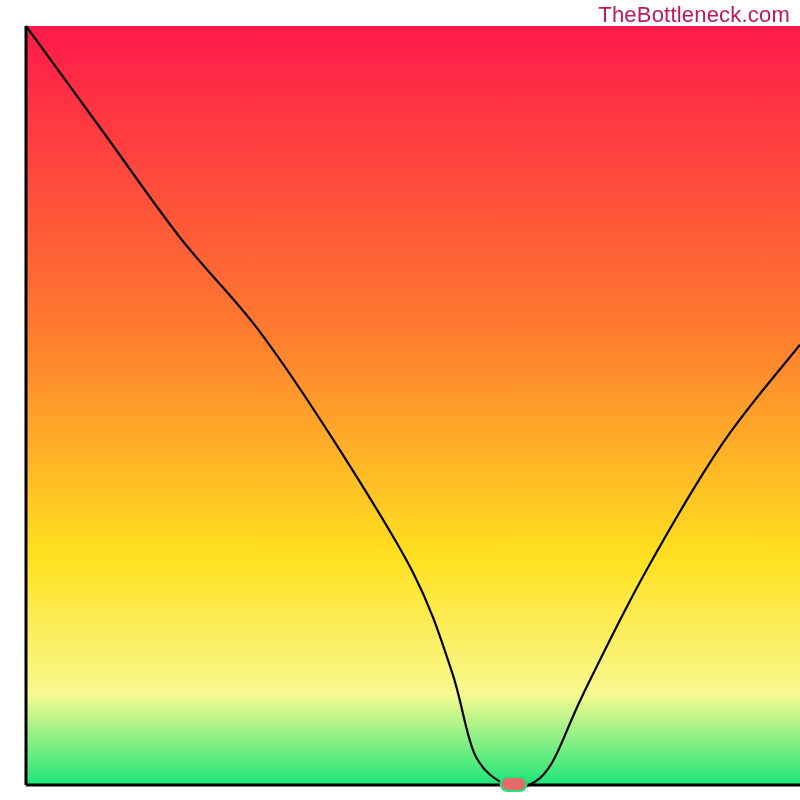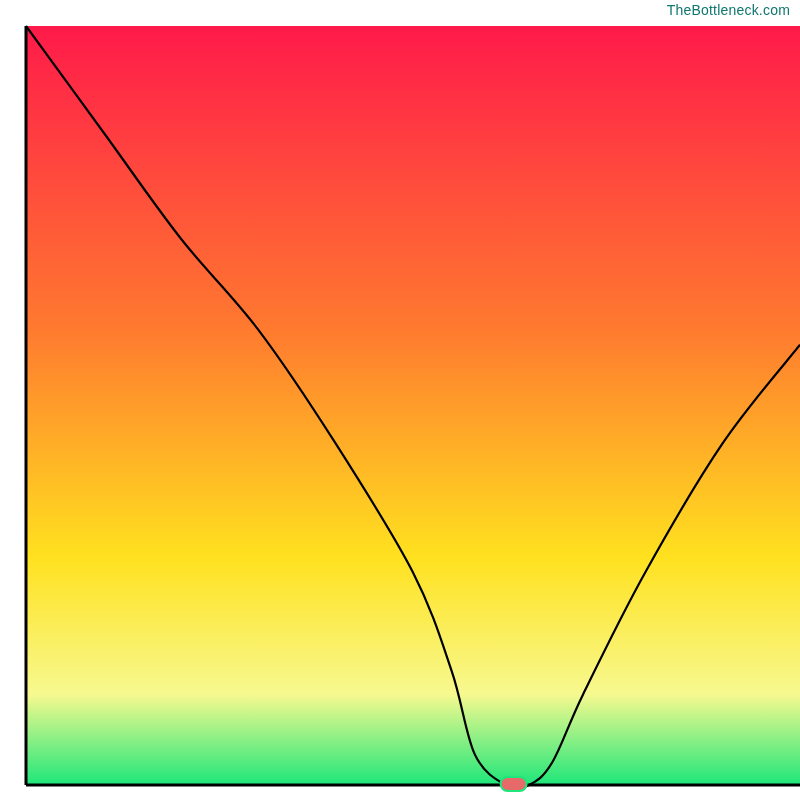--- a/index.html
+++ b/index.html
@@ -12,22 +12,22 @@
   }
   .stage {
     position: relative;
     width: 800px;
     height: 800px;
   }
   .watermark {
     position: absolute;
     right: 10px;
     top: 2px;
-    color: #0f766e;
-    font-size: 14px;
+    color: #be185d;
+    font-size: 22px;
     font-weight: 500;
     letter-spacing: 0.2px;
     z-index: 5;
   }
   svg.chart {
     position: absolute;
     left: 0;
     top: 0;
   }
 </style>

